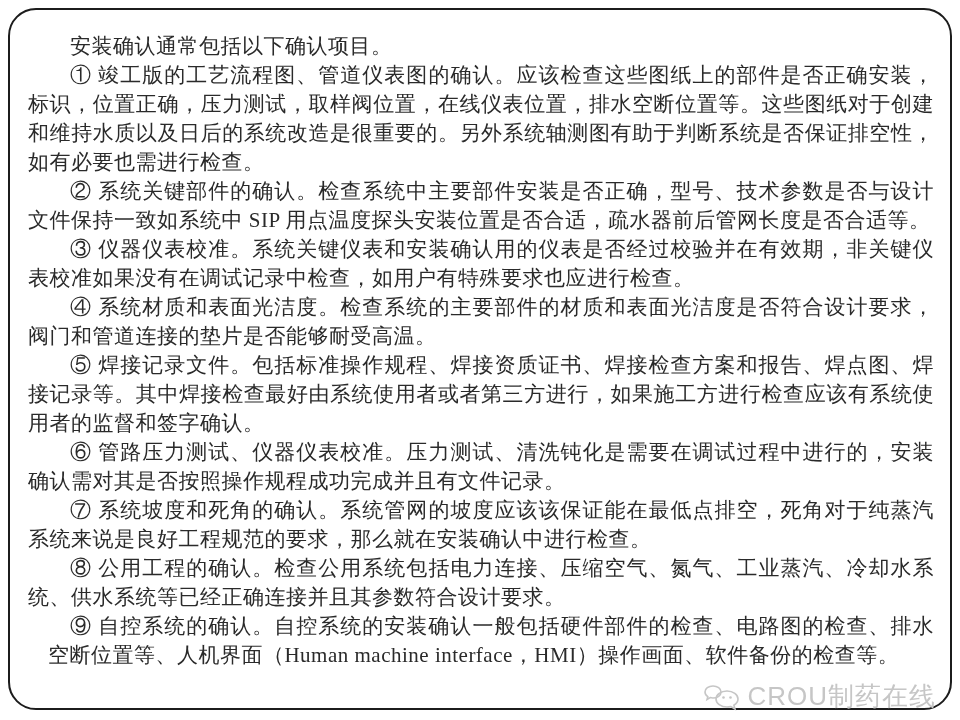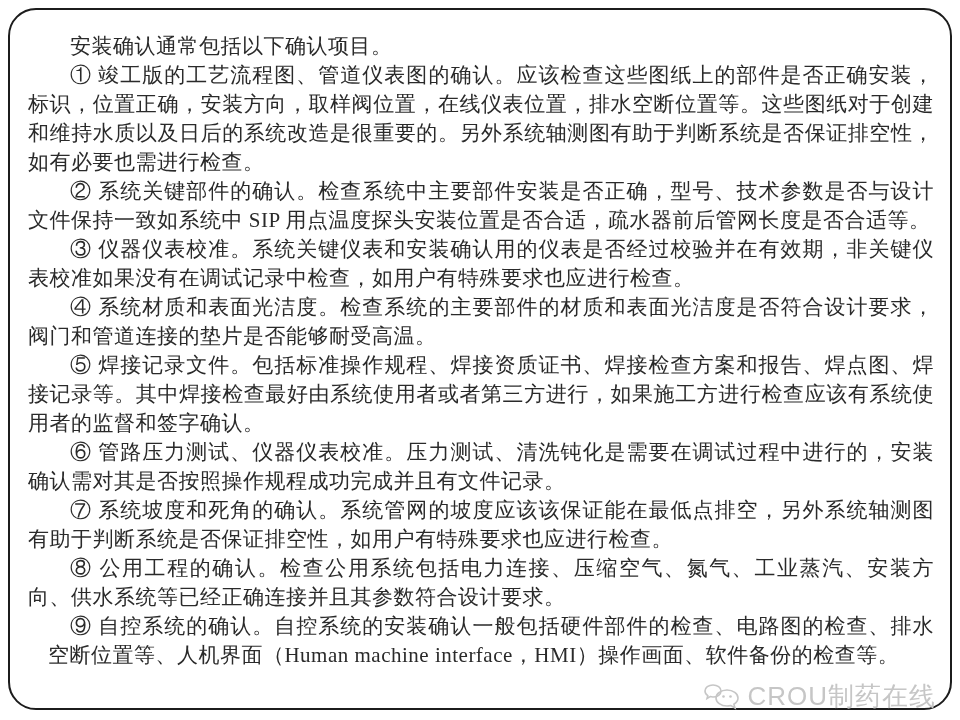--- a/index.html
+++ b/index.html
@@ -37,54 +37,54 @@
   }
   .para-last {
     padding-left: 0.95em;
     text-indent: 1.05em;
   }
   .watermark {
     position: absolute;
     right: 24px;
     bottom: 6px;
     display: flex;
-    align-items: center;
+    align-items: flex-end;
     gap: 6px;
     color: #c6c6c6;
     font-size: 26px;
     font-family: "Liberation Sans", "DejaVu Sans", sans-serif;
     letter-spacing: 1px;
     white-space: nowrap;
   }
   .watermark svg { display: block; }
 </style>
 </head>
 <body>
 
 <div class="page">
   <div class="frame"></div>
 
   <div class="content">
     <p class="para"><span>安装确认通常包括以下确认项目。</span></p>
 
-    <p class="para"><span>①</span> <span>竣工版的工艺流程图、管道仪表图的确认。应该检查这些图纸上的部件是否正确安装，标识，位置正确，安装方向，取样阀位置，在线仪表位置，排水空断位置等。这些图纸对于创建和维持水质以及日后的系统改造是很重要的。另外系统轴测图有助于判断系统是否保证排空性，如有必要也需进行检查。</span></p>
+    <p class="para"><span>①</span> <span>竣工版的工艺流程图、管道仪表图的确认。应该检查这些图纸上的部件是否正确安装，标识，位置正确，压力测试，取样阀位置，在线仪表位置，排水空断位置等。这些图纸对于创建和维持水质以及日后的系统改造是很重要的。另外系统轴测图有助于判断系统是否保证排空性，如有必要也需进行检查。</span></p>
 
     <p class="para"><span>②</span> <span>系统关键部件的确认。检查系统中主要部件安装是否正确，型号、技术参数是否与设计文件保持一致如系统中 SIP 用点温度探头安装位置是否合适，疏水器前后管网长度是否合适等。</span></p>
 
     <p class="para"><span>③</span> <span>仪器仪表校准。系统关键仪表和安装确认用的仪表是否经过校验并在有效期，非关键仪表校准如果没有在调试记录中检查，如用户有特殊要求也应进行检查。</span></p>
 
     <p class="para"><span>④</span> <span>系统材质和表面光洁度。检查系统的主要部件的材质和表面光洁度是否符合设计要求，阀门和管道连接的垫片是否能够耐受高温。</span></p>
 
     <p class="para"><span>⑤</span> <span>焊接记录文件。包括标准操作规程、焊接资质证书、焊接检查方案和报告、焊点图、焊接记录等。其中焊接检查最好由系统使用者或者第三方进行，如果施工方进行检查应该有系统使用者的监督和签字确认。</span></p>
 
     <p class="para"><span>⑥</span> <span>管路压力测试、仪器仪表校准。压力测试、清洗钝化是需要在调试过程中进行的，安装确认需对其是否按照操作规程成功完成并且有文件记录。</span></p>
 
-    <p class="para"><span>⑦</span> <span>系统坡度和死角的确认。系统管网的坡度应该该保证能在最低点排空，另外系统轴测图有助于判断系统是否保证排空性，如用户有特殊要求也应进行检查。</span></p>
+    <p class="para"><span>⑦</span> <span>系统坡度和死角的确认。系统管网的坡度应该该保证能在最低点排空，死角对于纯蒸汽系统来说是良好工程规范的要求，那么就在安装确认中进行检查。</span></p>
 
-    <p class="para"><span>⑧</span> <span>公用工程的确认。检查公用系统包括电力连接、压缩空气、氮气、工业蒸汽、安装方向、供水系统等已经正确连接并且其参数符合设计要求。</span></p>
+    <p class="para"><span>⑧</span> <span>公用工程的确认。检查公用系统包括电力连接、压缩空气、氮气、工业蒸汽、冷却水系统、供水系统等已经正确连接并且其参数符合设计要求。</span></p>
 
     <p class="para para-last"><span>⑨</span> <span>自控系统的确认。自控系统的安装确认一般包括硬件部件的检查、电路图的检查、排水空断位置等、人机界面（Human machine interface，HMI）操作画面、软件备份的检查等。</span></p>
   </div>
 
   <div class="watermark">
     <span>
       <svg width="40" height="32" viewBox="0 0 40 32" fill="none" xmlns="http://www.w3.org/2000/svg">
 
         <path d="M12 4 C7.5 4 4 6.6 4 10 C4 11.9 5.1 13.5 6.8 14.6 L6 17.5 L9.2 15.6 C10.1 15.9 11 16 12 16 C16.4 16 20 13.4 20 10 C20 6.6 16.4 4 12 4 Z" stroke="#c6c6c6" stroke-width="1.6"></path>
 

